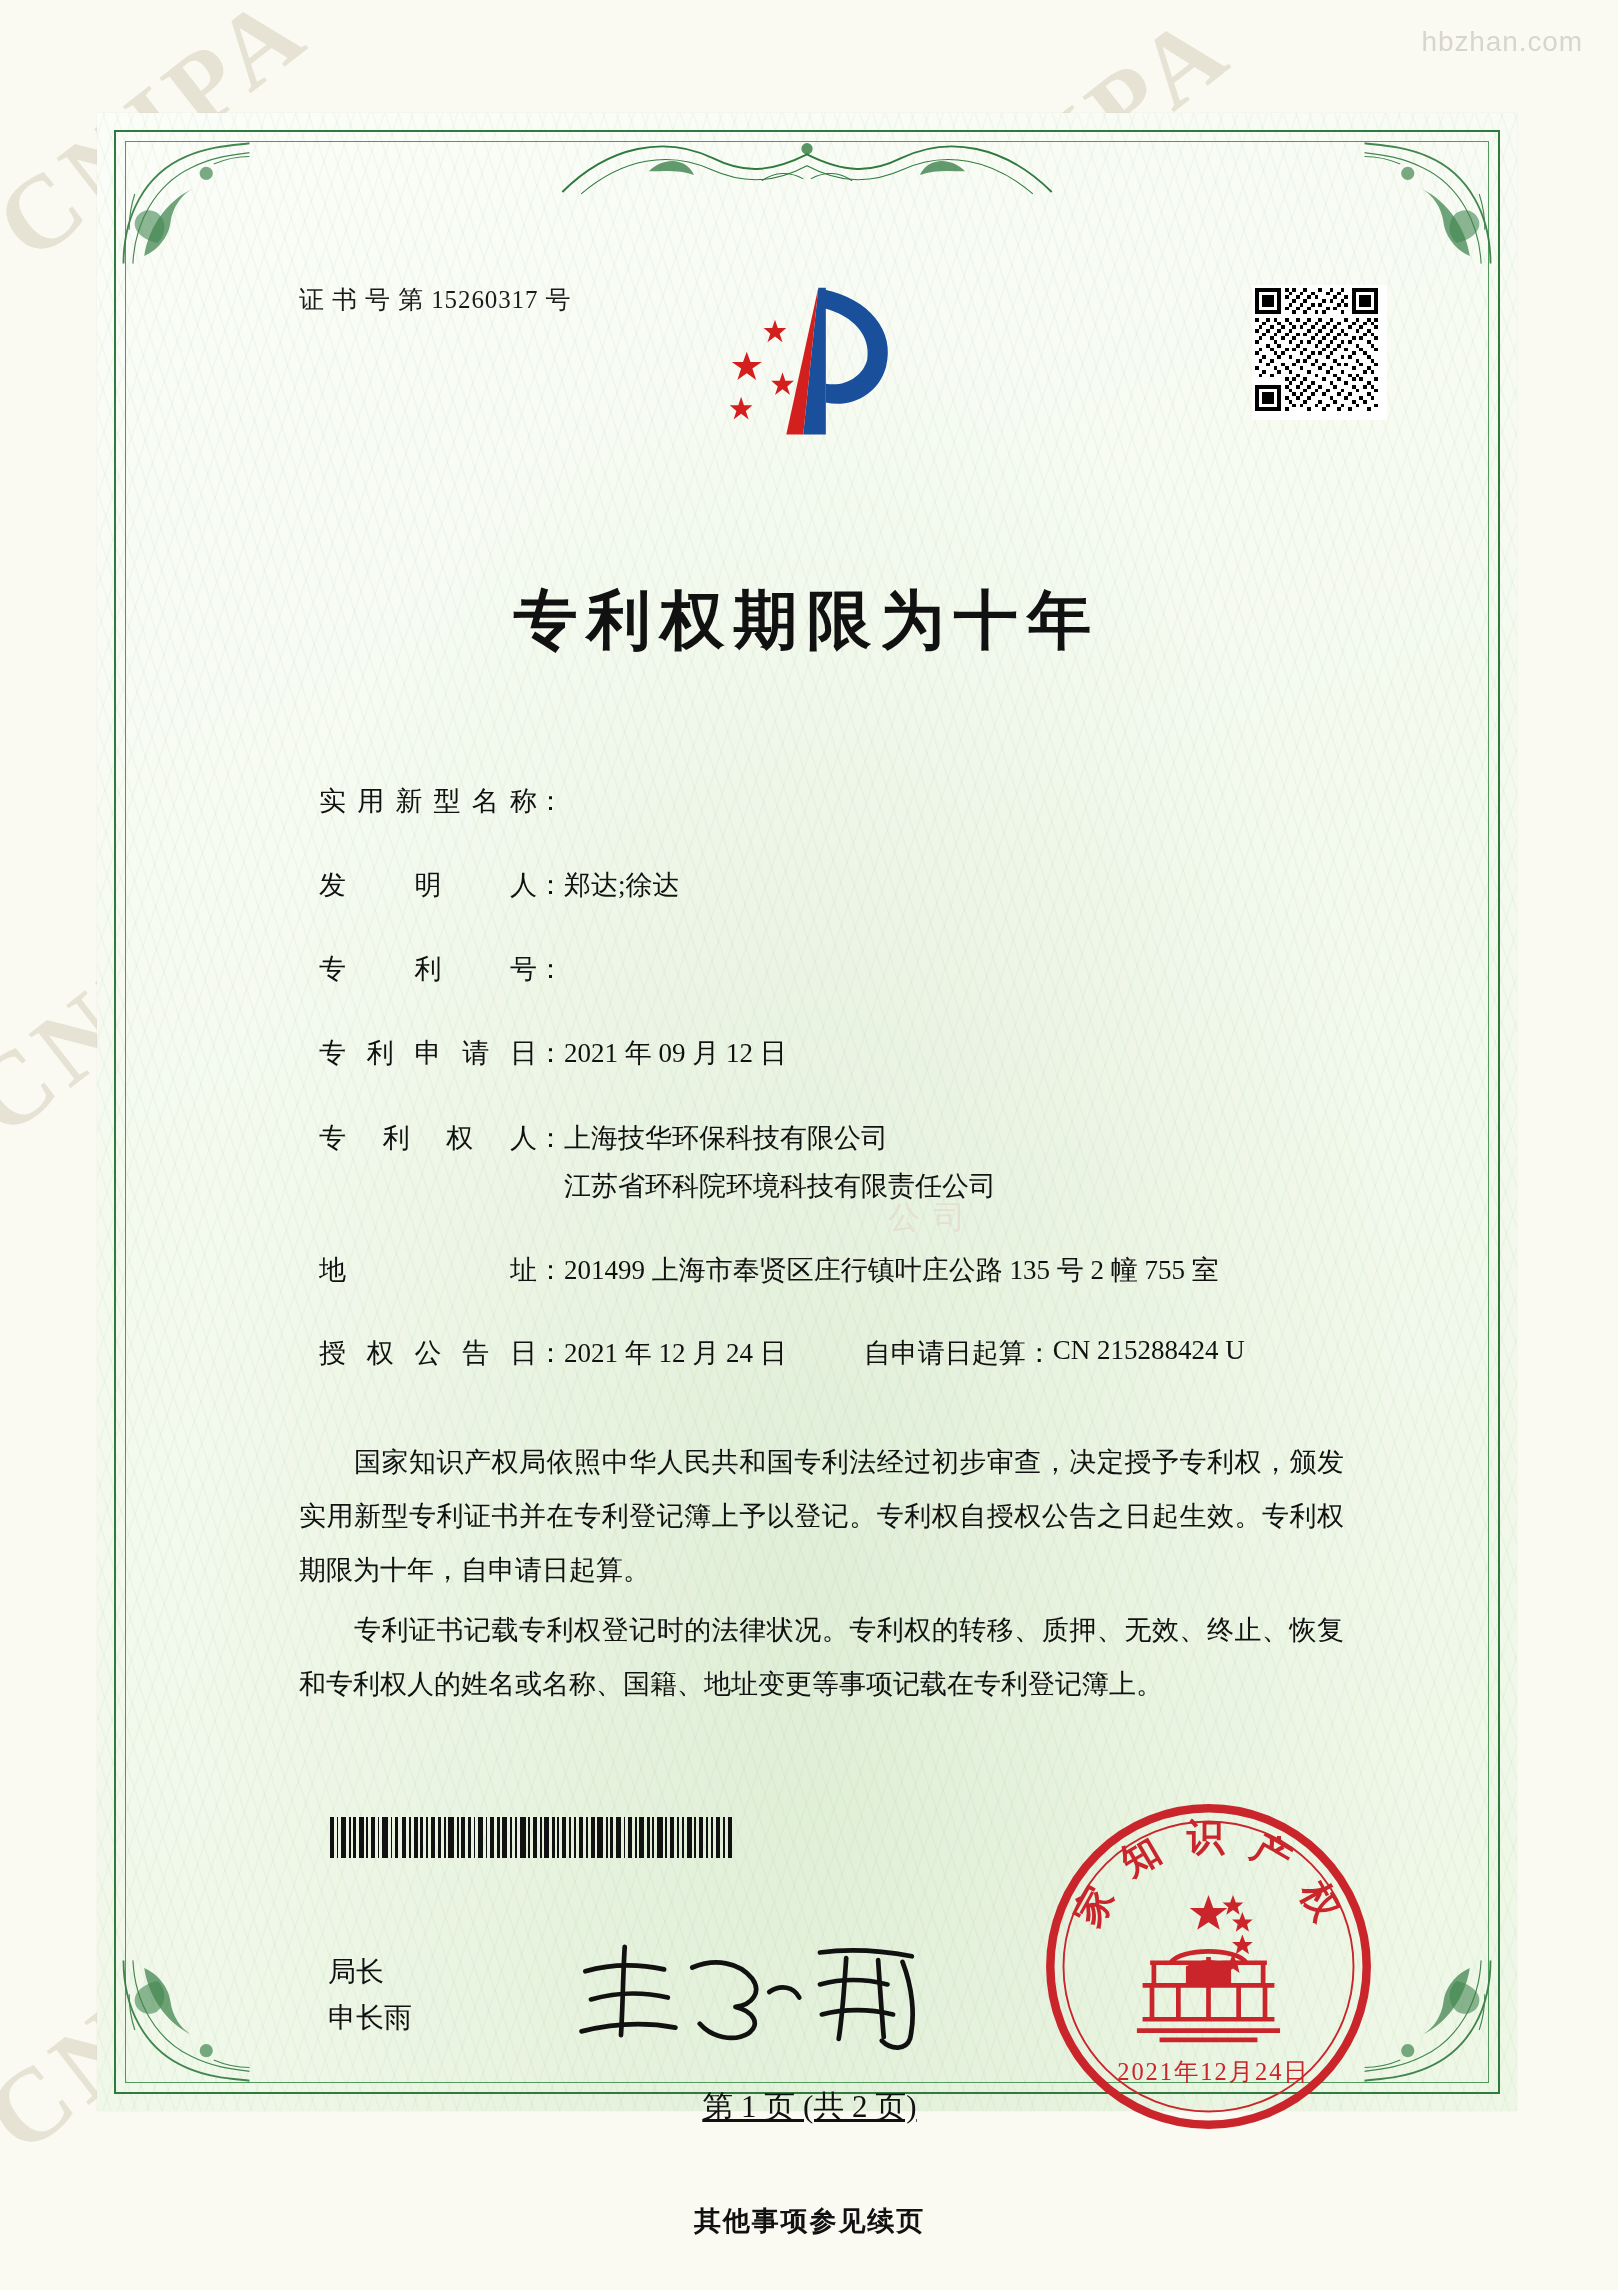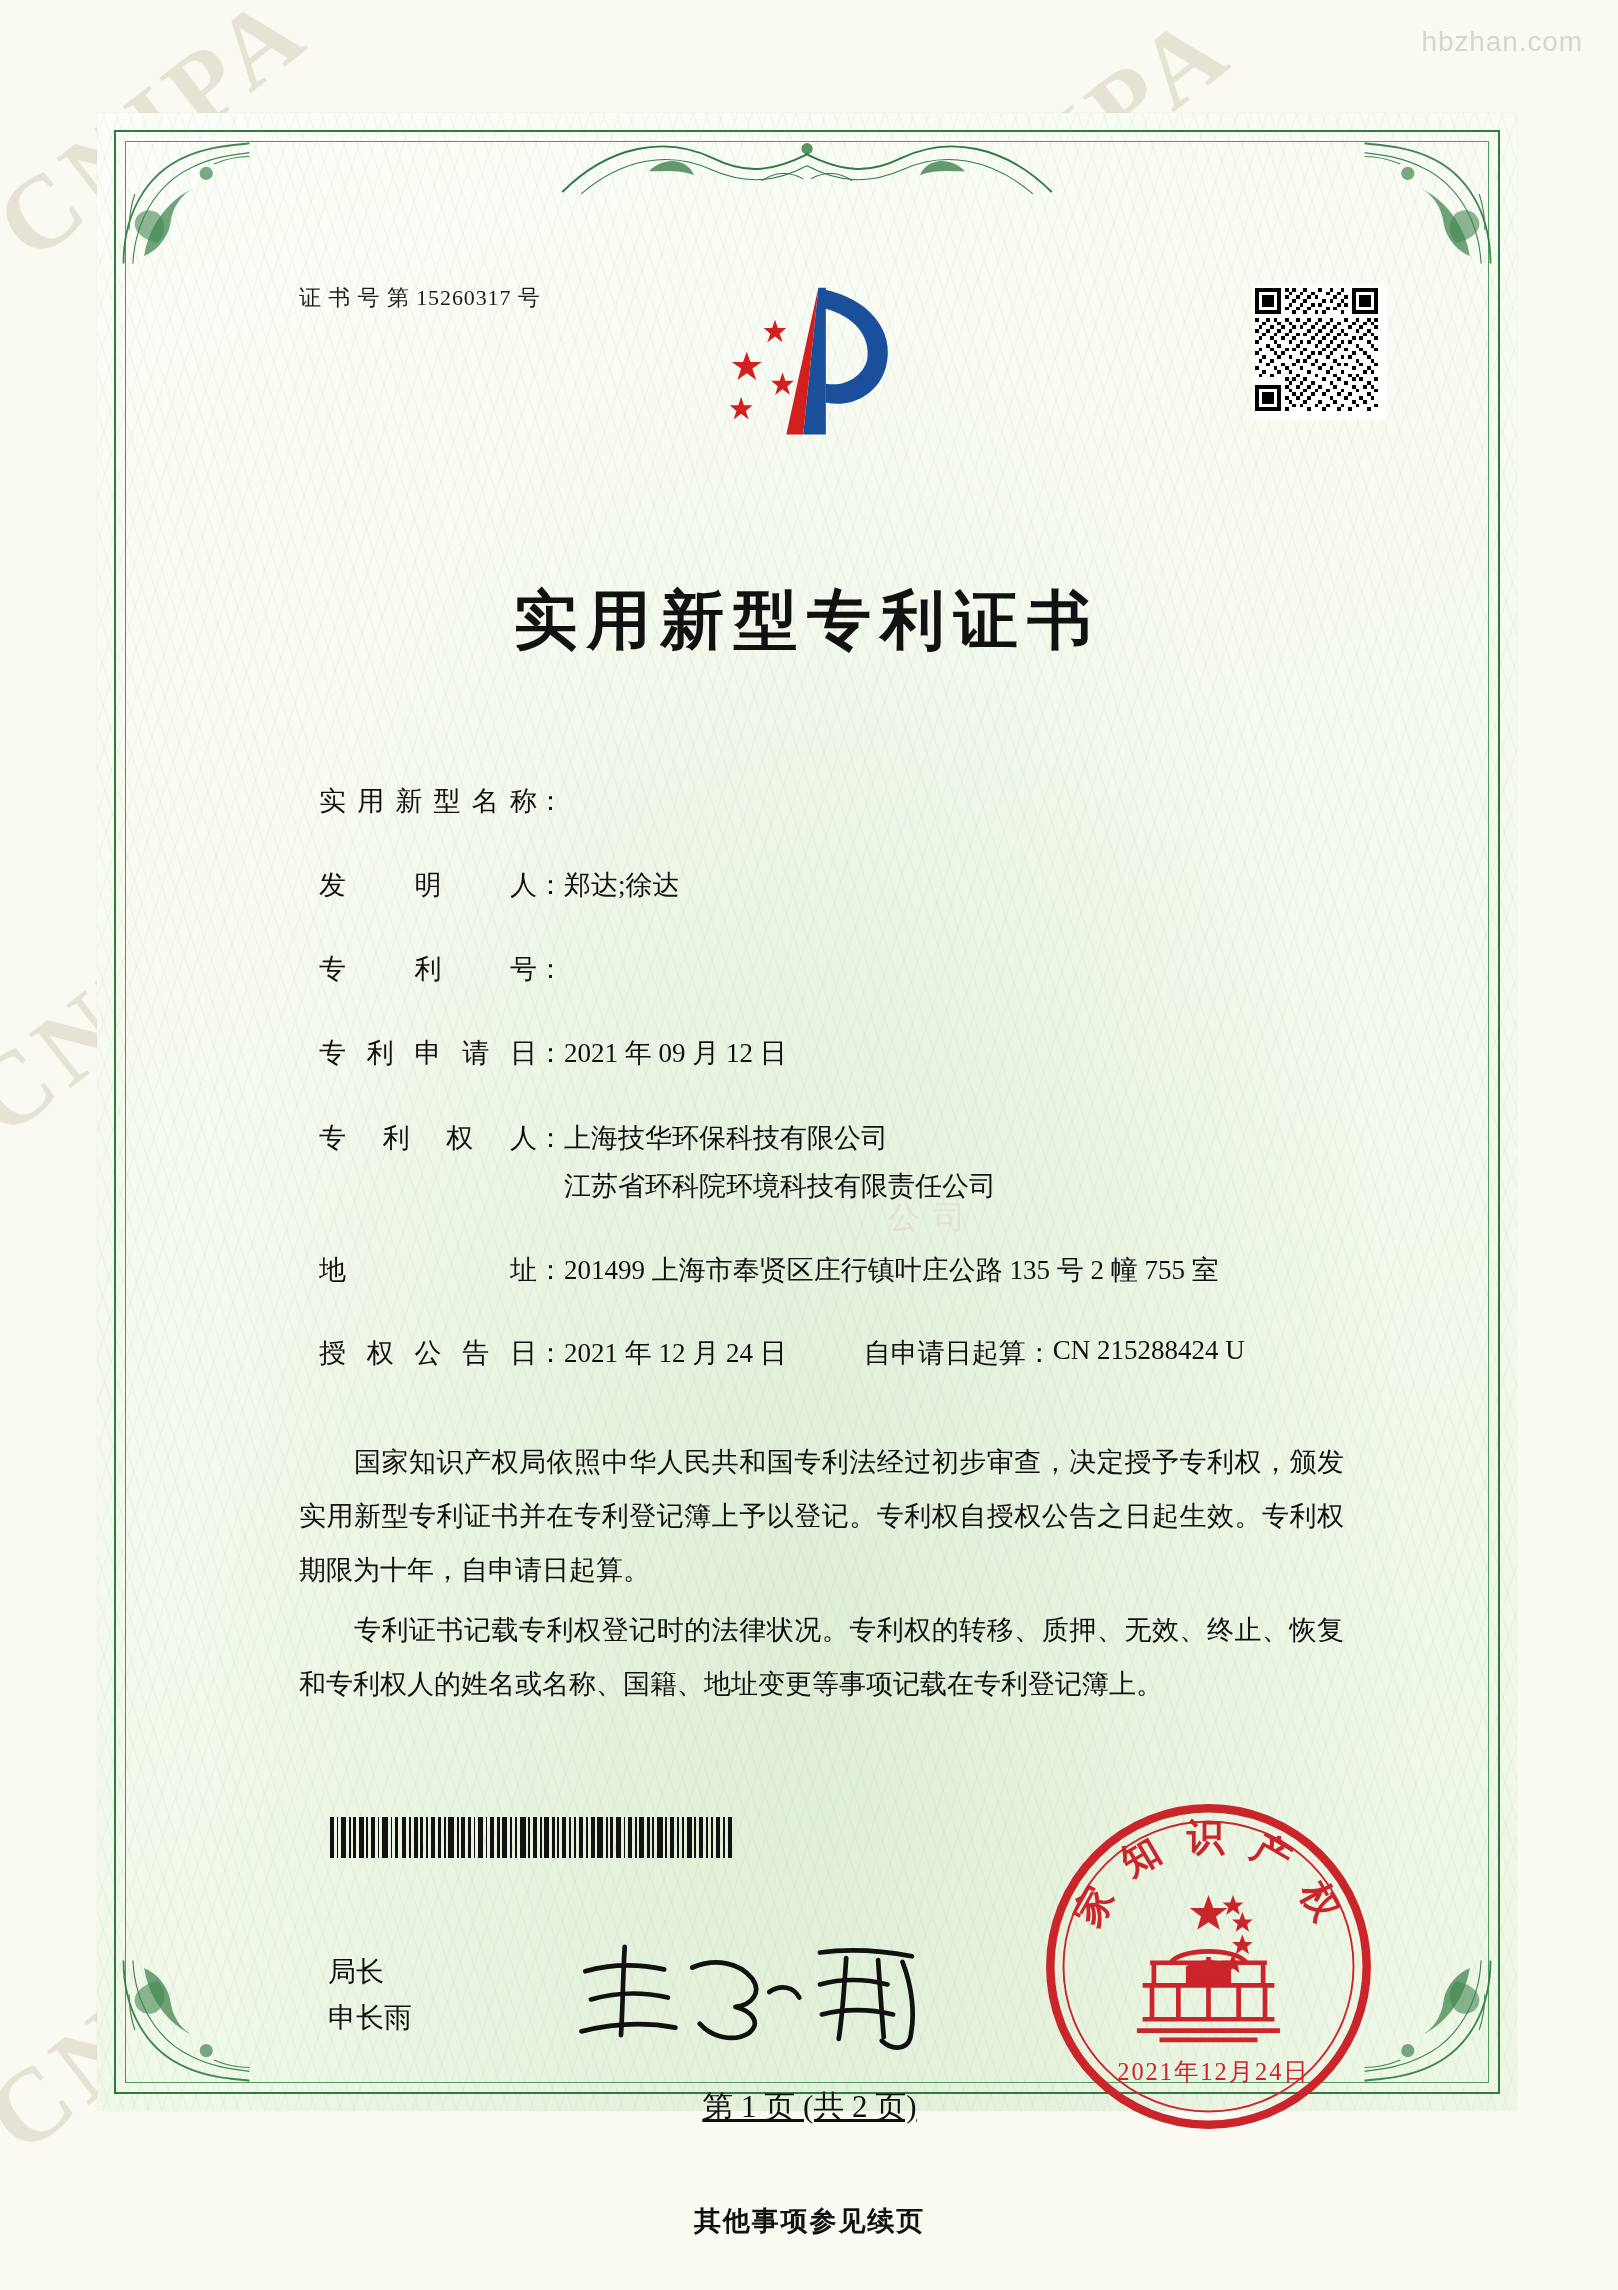--- a/index.html
+++ b/index.html
@@ -109,21 +109,21 @@
     height: 85px;
     color: #2f7a3f;
   }
   .top-ornament svg { width: 100%; height: 100%; display: block; }
 
   
   .cert-no {
     position: absolute;
     left: 202px;
     top: 170px;
-    font-size: 22px;
+    font-size: 25px;
     color: #1b1b1b;
     letter-spacing: 0.9px;
   }
   .qr {
     position: absolute;
     right: 130px;
     top: 172px;
     width: 129px;
     height: 129px;
     background: #fff;
@@ -633,21 +633,21 @@
 
       <g fill="#d3201f">
         <polygon points="66,74 70,85 82,85 72,92 76,104 66,97 56,104 60,92 50,85 62,85"></polygon>
         <polygon points="96,40 99,49 108,49 101,55 104,64 96,58 88,64 91,55 84,49 93,49"></polygon>
         <polygon points="60,122 63,131 72,131 65,137 68,146 60,140 52,146 55,137 48,131 57,131"></polygon>
         <polygon points="104,96 107,105 116,105 109,111 112,120 104,114 96,120 99,111 92,105 101,105"></polygon>
       </g>
     </svg>
   </div>
 
-  <div class="cert-title">实用新型专利证书</div>
+  <div class="cert-title">专利权期限为十年</div>
 
   <div class="fields">
 
     <div class="row">
       <span class="label">实用新型名称</span>
       <span class="colon">：</span>
     </div>
 
     <div class="row">
       <span class="label">发明人</span>

